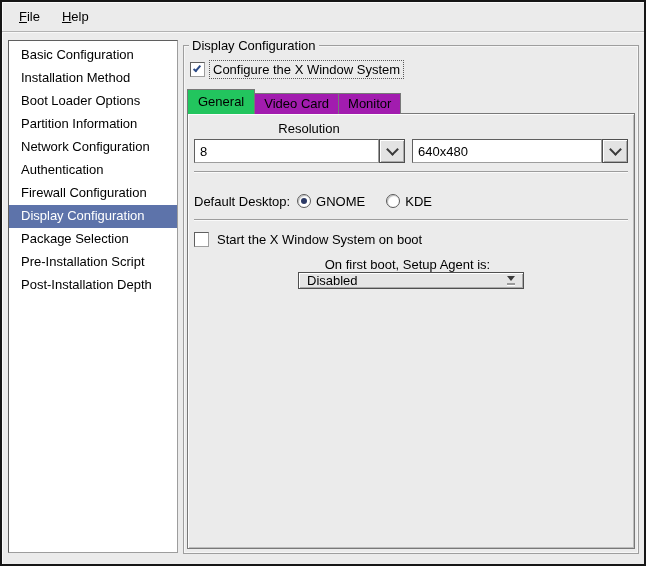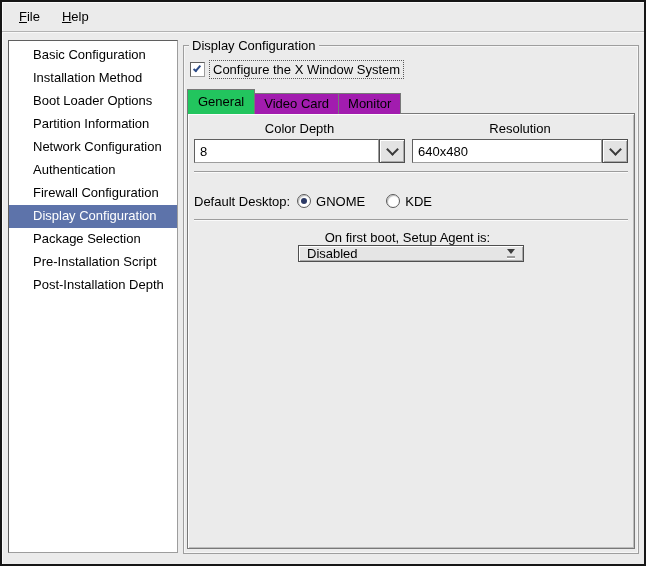--- a/index.html
+++ b/index.html
@@ -11,21 +11,21 @@
   
   .menubar { position:absolute; left:1px; top:1px; right:1px; height:28px; display:flex; align-items:stretch; padding-left:5px; }
   .menu-item { padding:6px 11px 0 11px; cursor:default; }
   .mn { text-decoration:underline; }
   .menubar-sep { position:absolute; left:0; top:29px; right:0; height:2px; border-top:1px solid #b2b2b2; border-bottom:1px solid #f8f8f8; }
   
   .sidebar {
     position:absolute; left:6px; top:38px; width:170px; height:513px; background:#fff;
     border:1px solid; border-color:#5f5f5f #9d9d9d #9d9d9d #5f5f5f; padding-top:3px; overflow:hidden;
   }
-  .list-row { height:23px; line-height:22px; padding-left:24px; white-space:nowrap; cursor:default; }
+  .list-row { height:23px; line-height:22px; padding-left:12px; white-space:nowrap; cursor:default; }
   .list-row.selected { background:#5d73aa; color:#fff; }
   
   .frame {
     position:absolute; left:181px; top:43px; width:456px; height:509px;
     border:1px solid #9e9e9e; box-shadow:inset 0 0 0 1px #f6f6f6;
   }
   .frame-title { position:absolute; top:-8px; left:5px; background:#ebebeb; padding:0 3px; }
   
   .chk-row { position:absolute; left:6px; top:14px; display:flex; align-items:center; }
   .checkbox {
@@ -125,21 +125,20 @@
 
     <div class="tabs">
       <div class="tab active">General</div>
       <div class="tab">Video Card</div>
       <div class="tab">Monitor</div>
     </div>
 
     <div class="notebook">
 
       <div class="label-row">
-        <div class="combo-label">Color Depth</div>
         <div class="combo-label2">Resolution</div>
       </div>
 
       <div class="combo-row">
         <div class="entry e1">8</div>
         <div class="combo-btn">
             <span class="chevron-down-icon"></span>
           </div>
         <div class="entry e2">640x480</div>
         <div class="combo-btn">
@@ -158,20 +157,24 @@
           <span class="radio-label">GNOME</span>
         </span>
         <span class="radio-group">
           <span class="radio"></span>
           <span class="radio-label">KDE</span>
         </span>
       </div>
 
       <div class="hsep"></div>
 
+      <div class="startx-row">
+        <span class="checkbox"></span>
+        <span class="chk-label no-focus">Start the X Window System on boot</span>
+      </div>
 
       <div class="setup-row">
         <span class="setup-label">On first boot, Setup Agent is:</span>
         <div class="option-menu">
           <span>Disabled</span>
           <span class="dart-icon">
               <span class="tri"></span>
               <span class="bar"></span>
             </span>
         </div>

